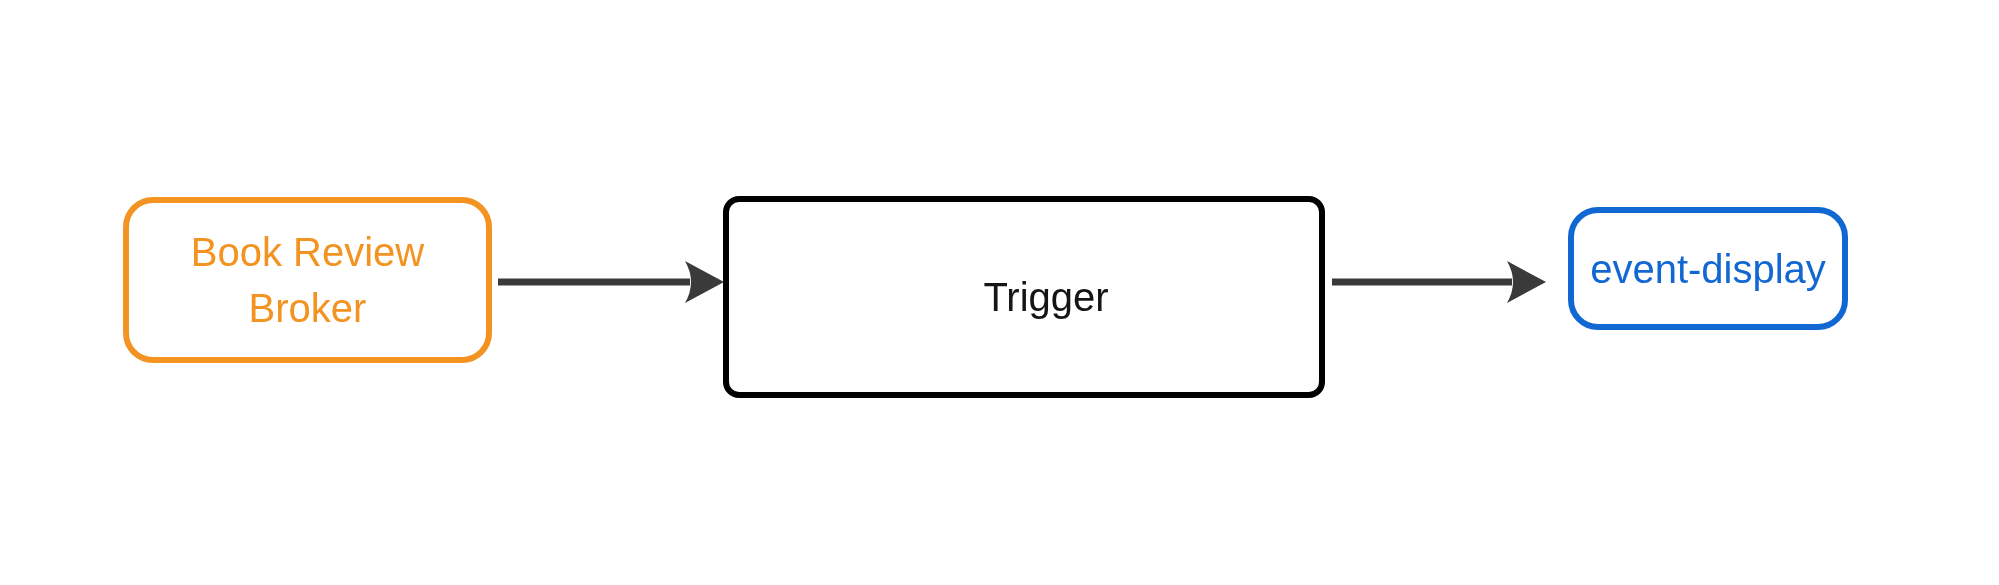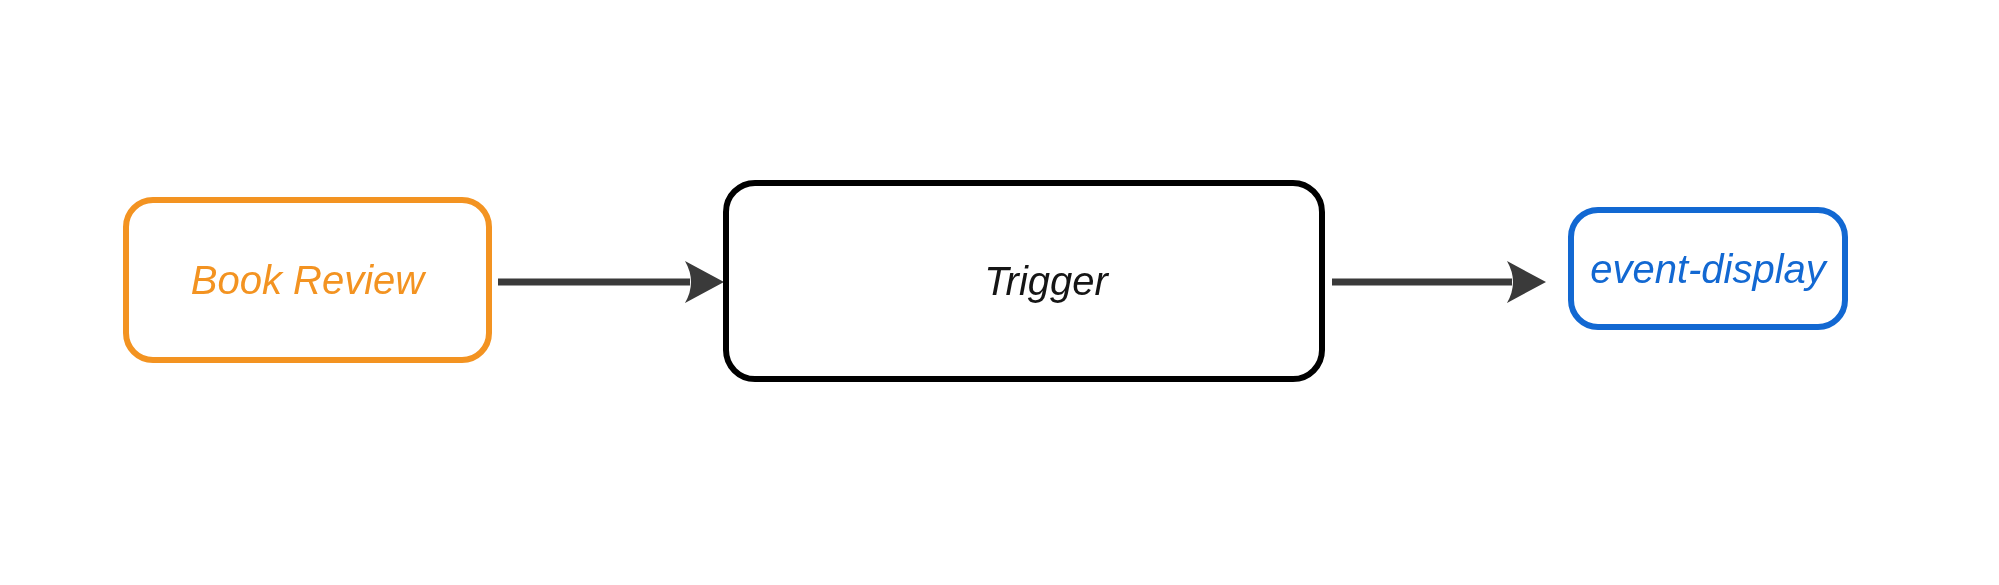--- a/index.html
+++ b/index.html
@@ -7,21 +7,20 @@
     padding: 0;
     background: #ffffff;
     font-family: "Liberation Sans", sans-serif;
   }
   .canvas {
     position: relative;
     width: 1999px;
     height: 585px;
     background: var(--bg-color, #ffffff);
     overflow: hidden;
-    font-style: italic;
   }
   .node {
     position: absolute;
     box-sizing: border-box;
     display: flex;
     flex-direction: column;
     align-items: center;
     justify-content: center;
     text-align: center;
     background: #ffffff;
@@ -32,25 +31,25 @@
     left: 123px;
     top: 197px;
     width: 369px;
     height: 166px;
     border: 6px solid var(--broker-color, #F39321);
     border-radius: 30px;
     color: var(--broker-color, #F39321);
   }
   .node-trigger {
     left: 723px;
-    top: 180px;
+    top: 196px;
     width: 602px;
     height: 202px;
     border: 6px solid var(--trigger-color, #000000);
-    border-radius: 32px;
+    border-radius: 16px;
     color: var(--trigger-text-color, #151515);
     line-height: 58px;
     padding-left: 44px;
   }
   .node-event-display {
     left: 1568px;
     top: 207px;
     width: 280px;
     height: 123px;
     border: 6px solid var(--event-color, #1268D2);
@@ -66,20 +65,21 @@
   .edge-2 { left: 1330px; width: 216px; }
   .edge svg { display: block; }
 </style>
 </head>
 <body>
 
 <div class="canvas">
 
   <div class="node node-broker">
     <div>Book Review</div>
+    <div>Broker</div>
   </div>
 
   <div class="edge edge-1">
     <svg width="230" height="44" viewBox="0 0 230 44">
       <line x1="4" y1="22" x2="196" y2="22" stroke="var(--arrow-color, #3a3a3a)" stroke-width="7"></line>
       <path d="M191,1 L230,22 L191,43 Q203,22 191,1 Z" fill="var(--arrow-color, #3a3a3a)"></path>
     </svg>
   </div>
 
   <div class="node node-trigger">

